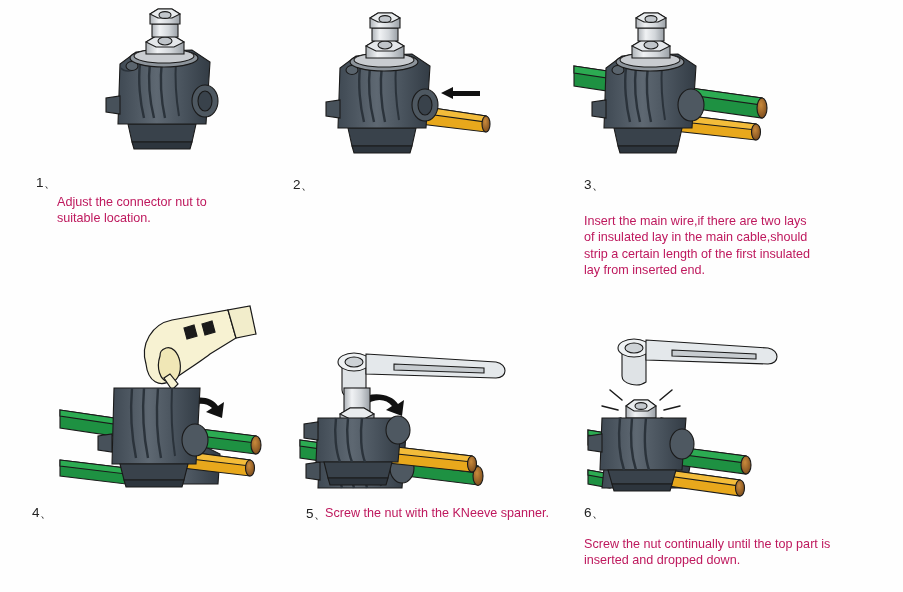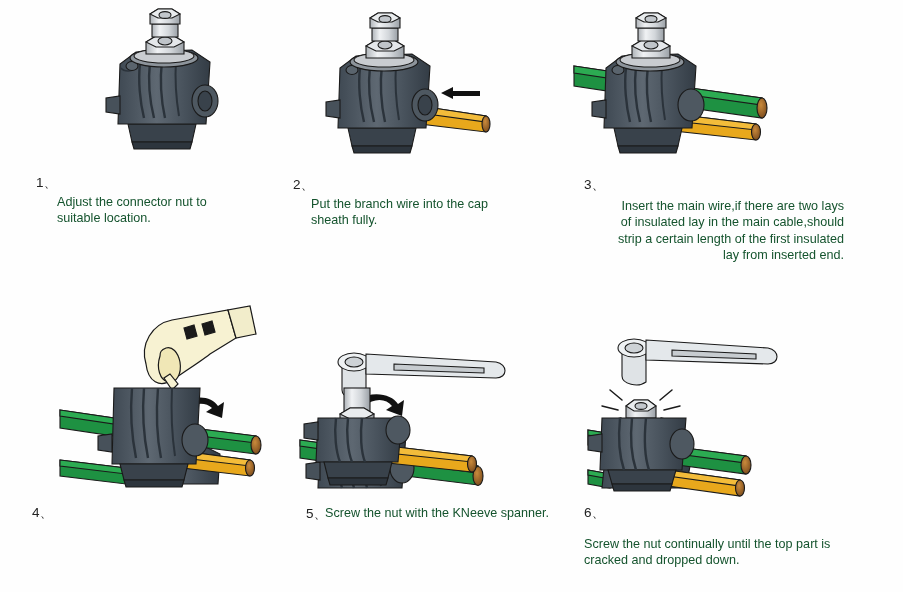--- a/index.html
+++ b/index.html
@@ -28,21 +28,21 @@
     position: absolute;
     font-size: 13.5px;
     color: #222222;
     letter-spacing: 0px;
     white-space: nowrap;
   }
   .step-text {
     position: absolute;
     font-size: 12.6px;
     line-height: 16.4px;
-    color: #14532d;
+    color: #be185d;
     white-space: pre-line;
   }
   svg { display: block; overflow: visible; }
 </style>
 </head>
 <body>
 
 <div class="sheet">
 
   <div class="figure" style="left:88px; top:6px;">
@@ -389,31 +389,29 @@
         <path d="M58 0 C56 20 57 40 61 52" fill="none" stroke="#2b333b" stroke-width="2.4"></path>
       </g>
     </svg>
   </div>
 
   <div class="step-num" style="left:36px; top:174px;">1、</div>
   <div class="step-text" style="left:57px; top:194px; width:230px;">Adjust the connector nut to
 suitable location.</div>
 
   <div class="step-num" style="left:293px; top:176px;">2、</div>
-  <div class="step-text" style="left:311px; top:196px; width:250px;">Put the branch wire into the cap
-sheath fully.</div>
 
   <div class="step-num" style="left:584px; top:176px;">3、</div>
-  <div class="step-text" style="left:584px; top:198px; width:260px;text-align:right;">Insert the main wire,if there are two lays
+  <div class="step-text" style="left:584px; top:213px; width:260px;">Insert the main wire,if there are two lays
 of insulated lay in the main cable,should
 strip a certain length of the first insulated
 lay from inserted end.</div>
 
   <div class="step-num" style="left:32px; top:504px;">4、</div>
 
   <div class="step-num" style="left:306px; top:505px;">5、</div>
   <div class="step-text" style="left:325px; top:505px; width:260px;">Screw the nut with the KNeeve spanner.</div>
 
   <div class="step-num" style="left:584px; top:504px;">6、</div>
   <div class="step-text" style="left:584px; top:536px; width:265px;">Screw the nut continually until the top part is
-cracked and dropped down.</div>
+inserted and dropped down.</div>
 
 </div>
 
 </body></html>

